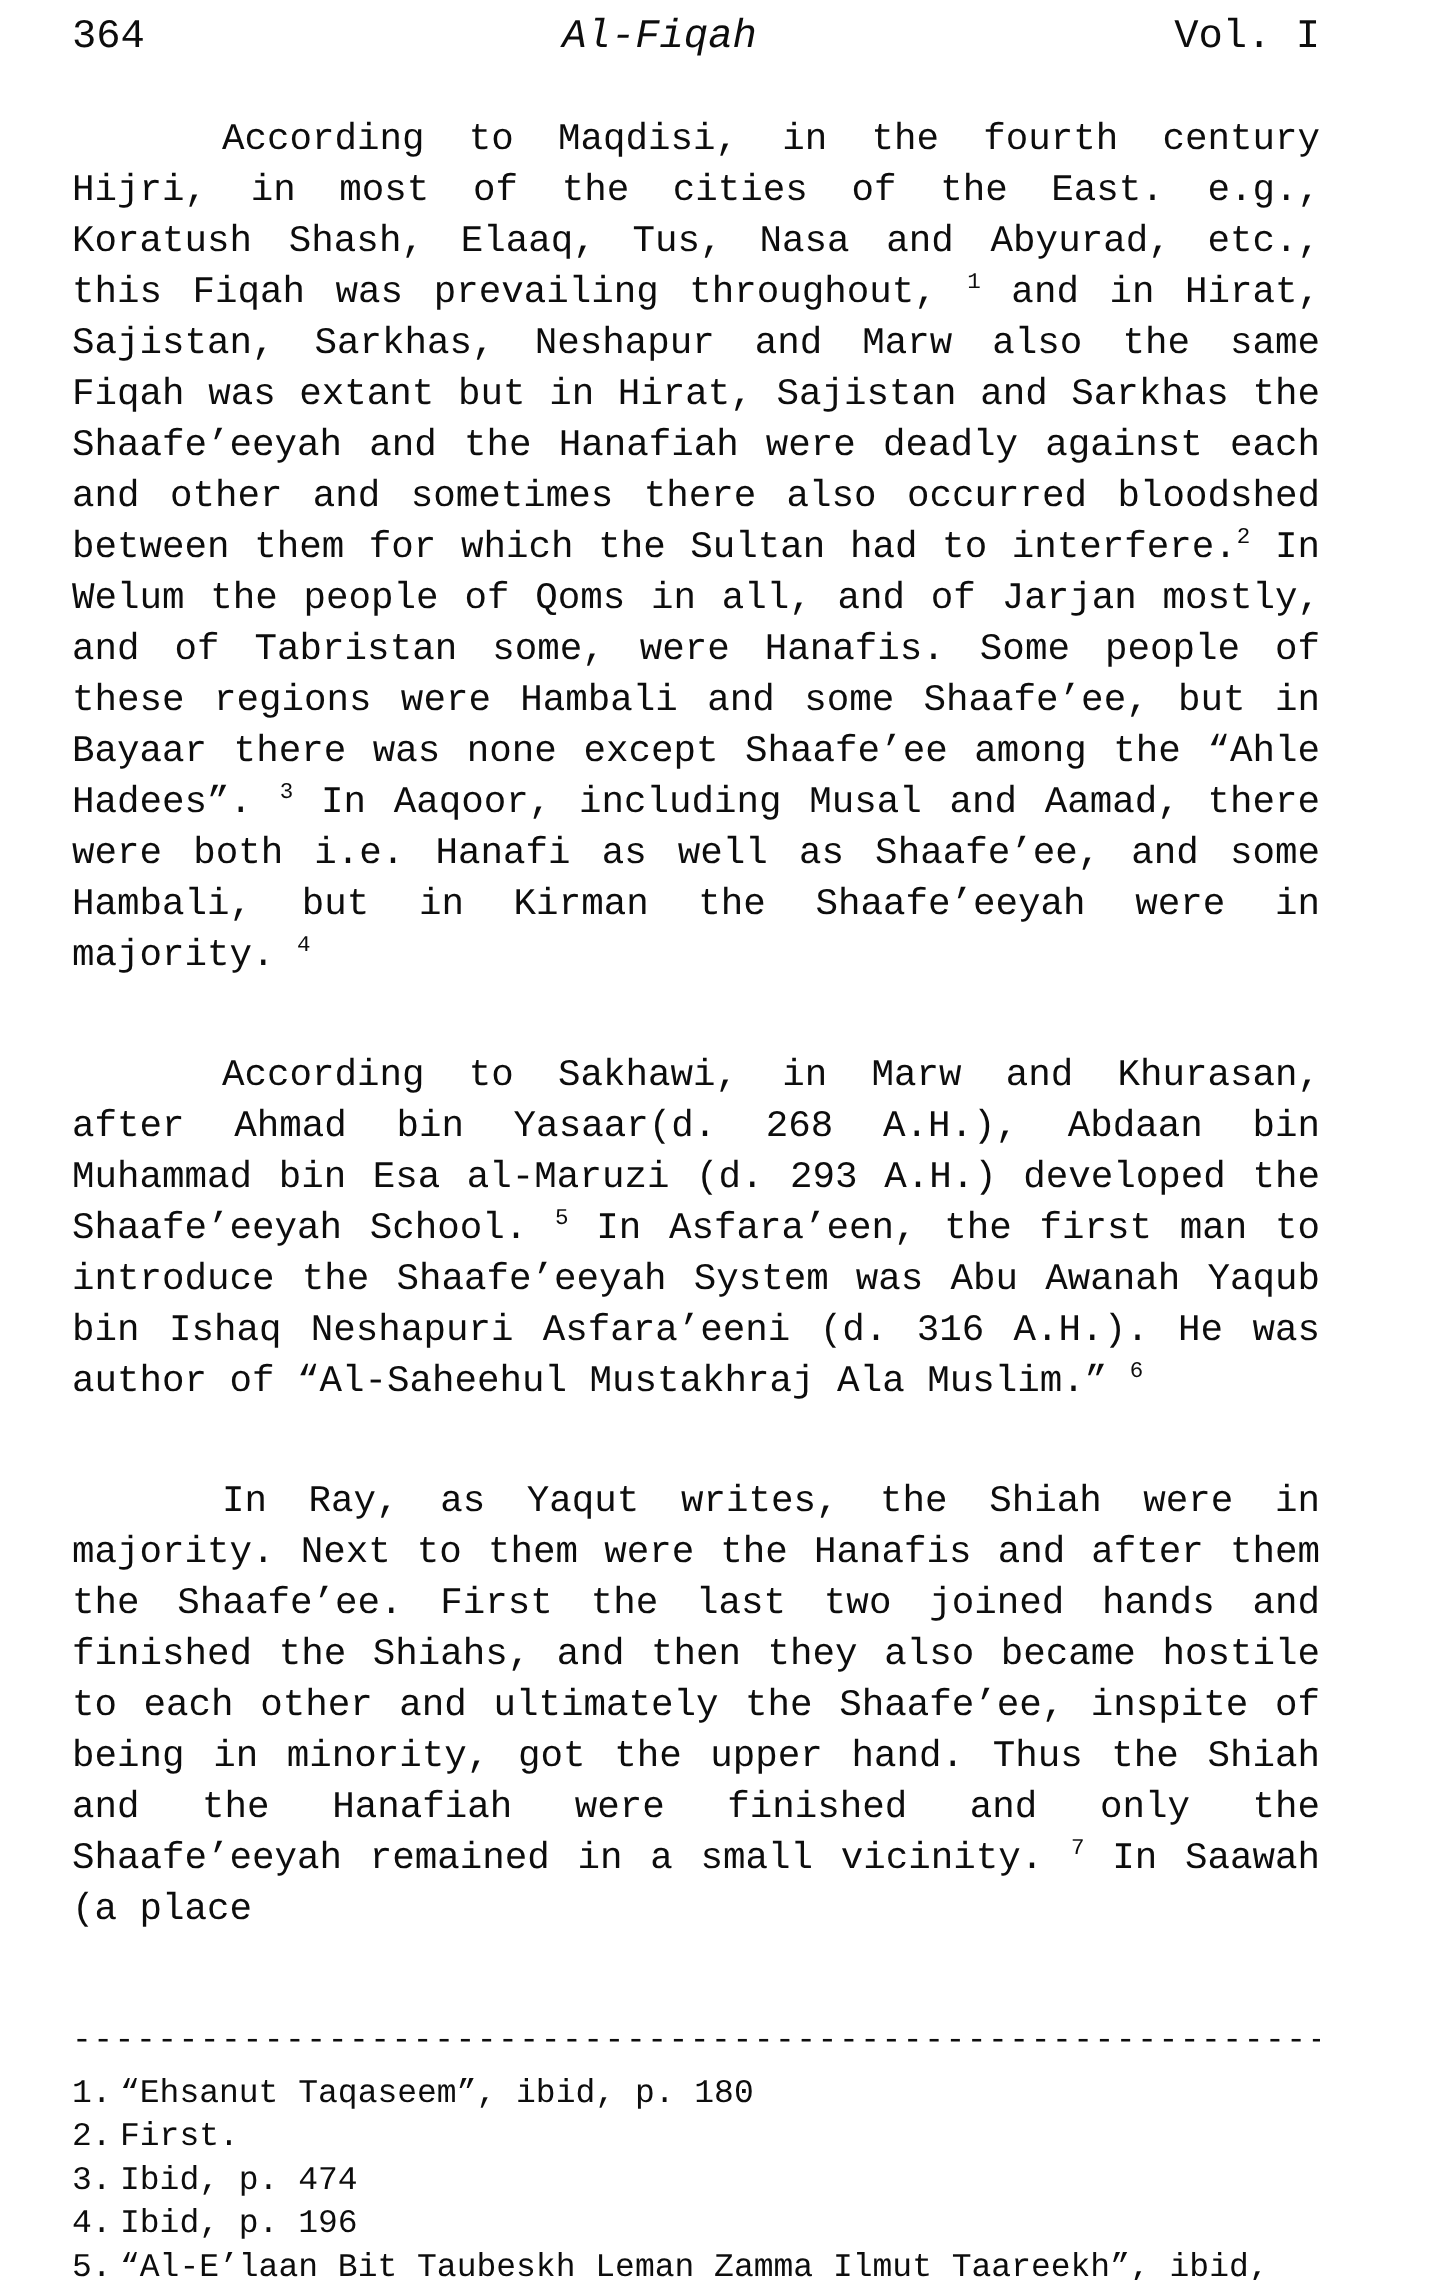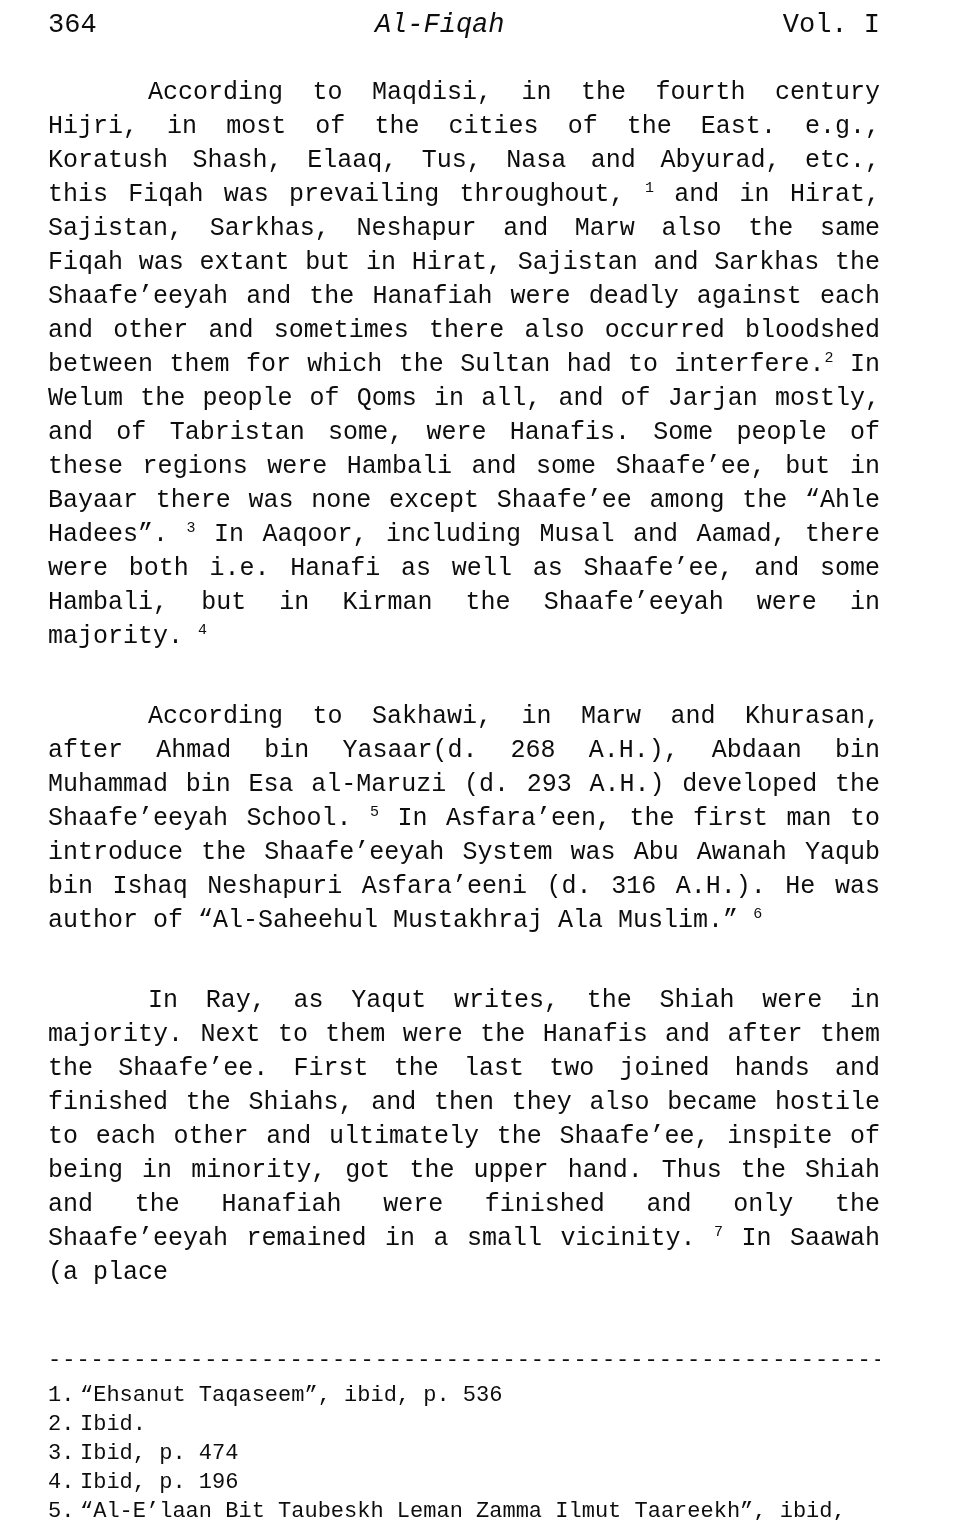--- a/index.html
+++ b/index.html
@@ -78,25 +78,25 @@
         <p class="body-para"><span>According to Sakhawi, in Marw and Khurasan, after Ahmad bin Yasaar(d. 268 A.H.), Abdaan bin Muhammad bin Esa al-Maruzi (d. 293 A.H.) developed the Shaafe’eeyah School. </span><sup>5</sup><span>  In Asfara’een, the first man to introduce the Shaafe’eeyah System was Abu Awanah Yaqub bin Ishaq Neshapuri Asfara’eeni (d. 316 A.H.). He was author of “Al-Saheehul Mustakhraj Ala Muslim.” </span><sup>6</sup></p>
         <p class="body-para"><span>In Ray, as Yaqut writes, the Shiah were in majority. Next to them were the Hanafis and after them the Shaafe’ee. First the last  two joined hands and finished the Shiahs, and then they also became hostile to each other and ultimately the Shaafe’ee, inspite of being in minority, got the upper hand. Thus the Shiah and the Hanafiah were finished and only the Shaafe’eeyah remained in a small vicinity. </span><sup>7</sup><span> In Saawah (a  place</span></p>
       </div>
   </main>
 
   <footer class="footnotes-section">
     <div class="footnote-separator">------------------------------------------------------------------------------------------------------------------</div>
     <div id="footnotes">
         <div class="footnote">
           <span class="fn-num">1.</span>
-          <span class="fn-text">“Ehsanut Taqaseem”, ibid, p. 536</span>
+          <span class="fn-text">“Ehsanut Taqaseem”, ibid, p. 180</span>
         </div>
         <div class="footnote">
           <span class="fn-num">2.</span>
-          <span class="fn-text">Ibid.</span>
+          <span class="fn-text">First.</span>
         </div>
         <div class="footnote">
           <span class="fn-num">3.</span>
           <span class="fn-text">Ibid, p. 474</span>
         </div>
         <div class="footnote">
           <span class="fn-num">4.</span>
           <span class="fn-text">Ibid, p. 196</span>
         </div>
         <div class="footnote">

